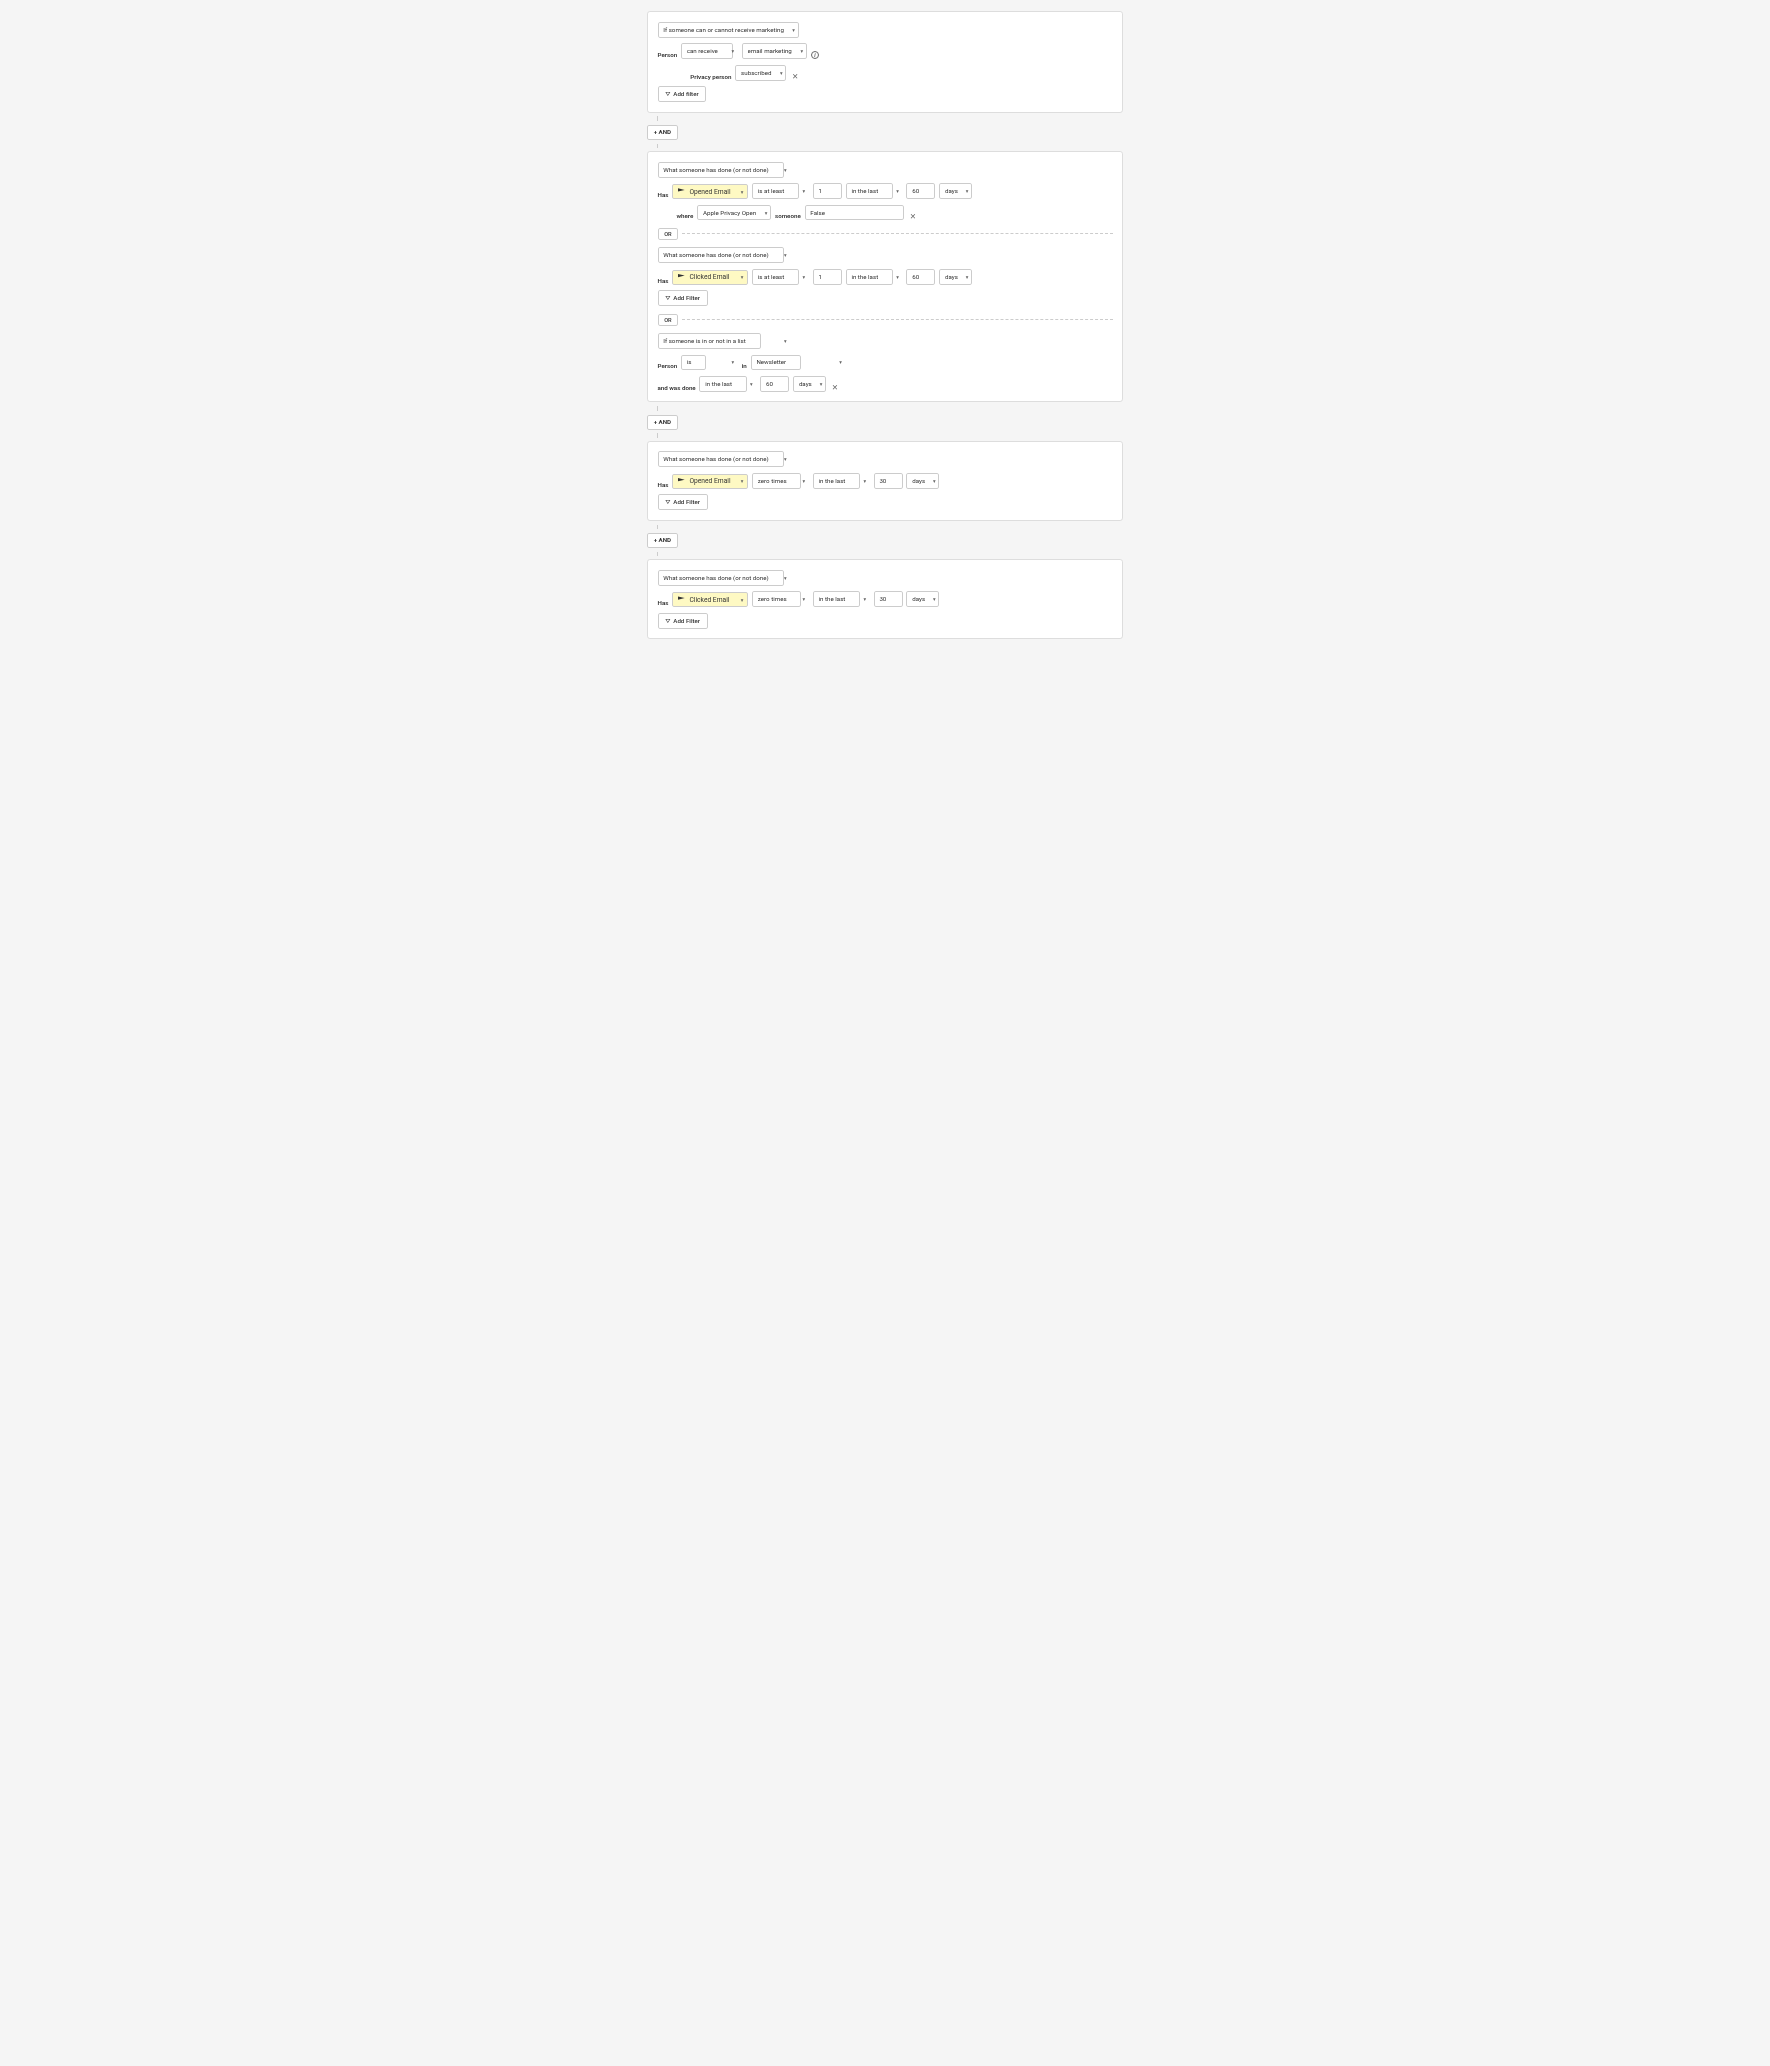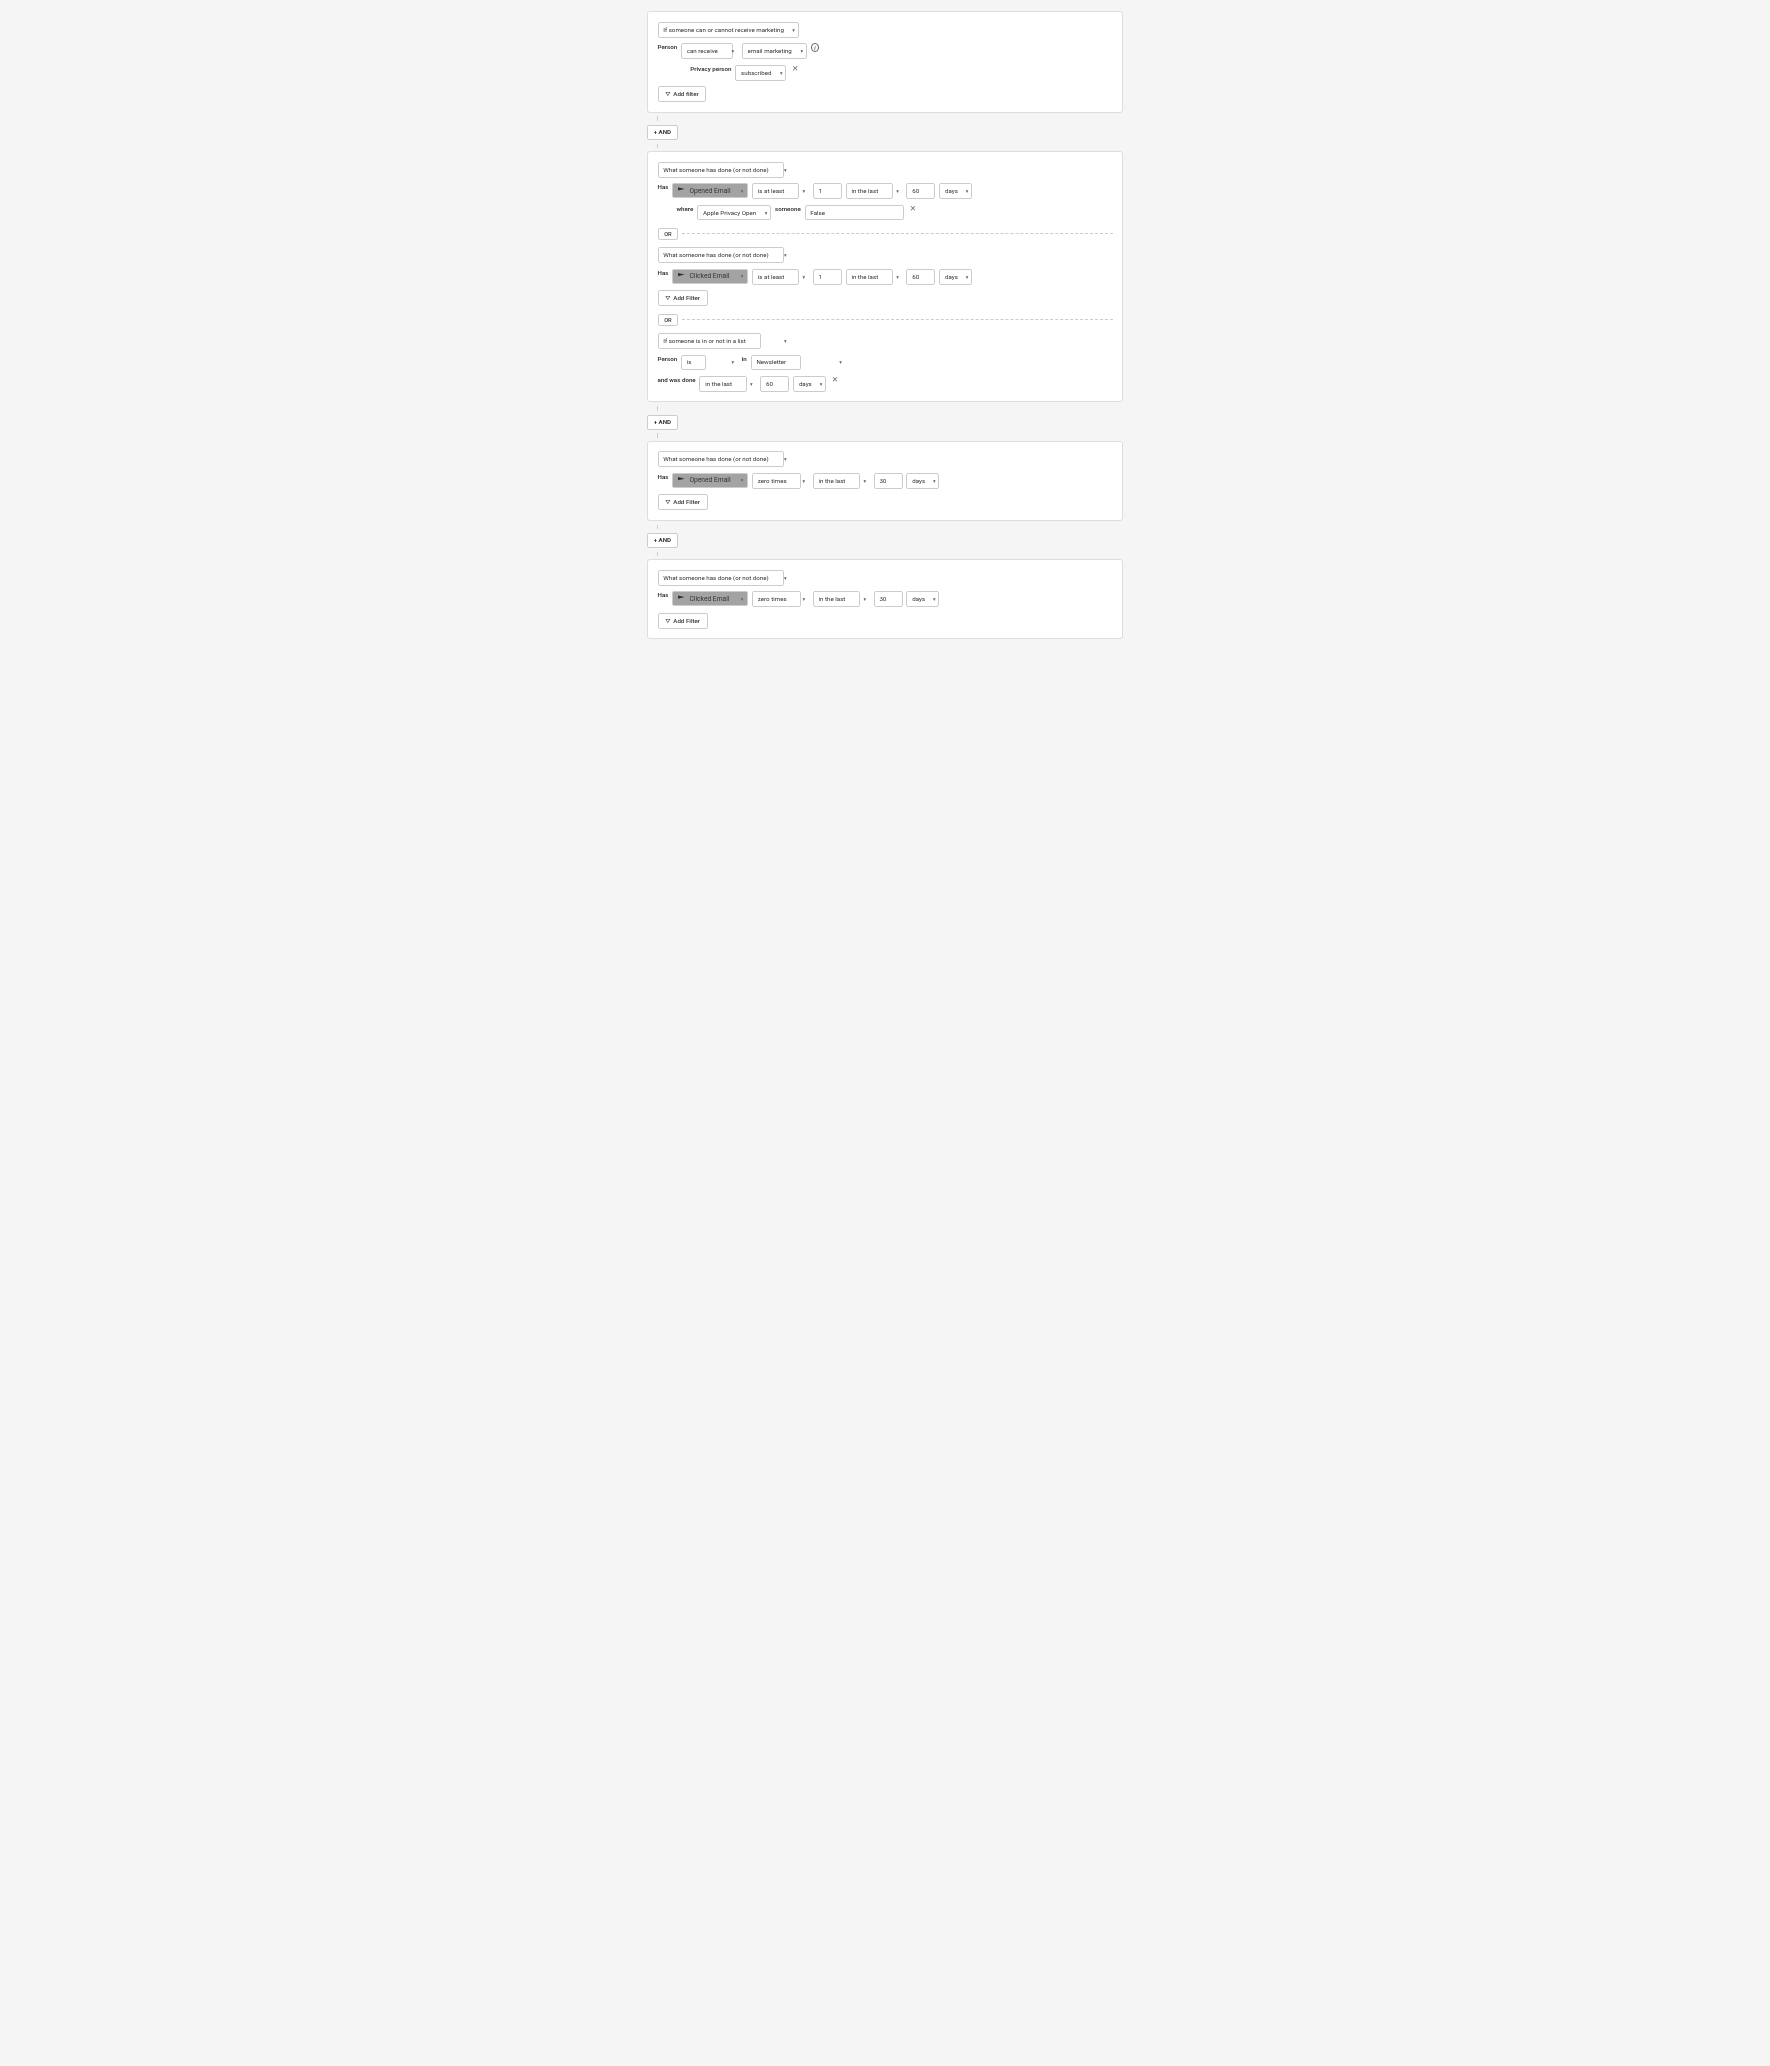--- a/index.html
+++ b/index.html
@@ -24,21 +24,21 @@
     .condition-block {
       background: #fff;
       border: 0.5px solid #ddd;
       border-radius: 2.9px;
       padding: 9.5px;
       margin-bottom: 3.8px;
     }
 
     .row {
       display: flex;
-      align-items: flex-start;
+      align-items: flex-end;
       gap: 3.8px;
       margin-bottom: 5.7px;
       flex-wrap: wrap;
     }
 
     .row:last-child {
       margin-bottom: 0;
     }
 
     .label {
@@ -127,21 +127,21 @@
       flex-shrink: 0;
     }
 
     .event-select-inner {
       display: flex;
       align-items: center;
       border: 0.5px solid #ccc;
       border-radius: 1.9px;
       padding: 2.4px 13.3px 2.4px 4.8px;
       min-width: 76px;
-      background: #a3a3a3;
+      background: #fef9c3;
       cursor: pointer;
       position: relative;
       gap: 2.9px;
     }
 
     .event-select-inner::after {
       content: '▾';
       position: absolute;
       right: 3.8px;
       font-size: 5.2px;

